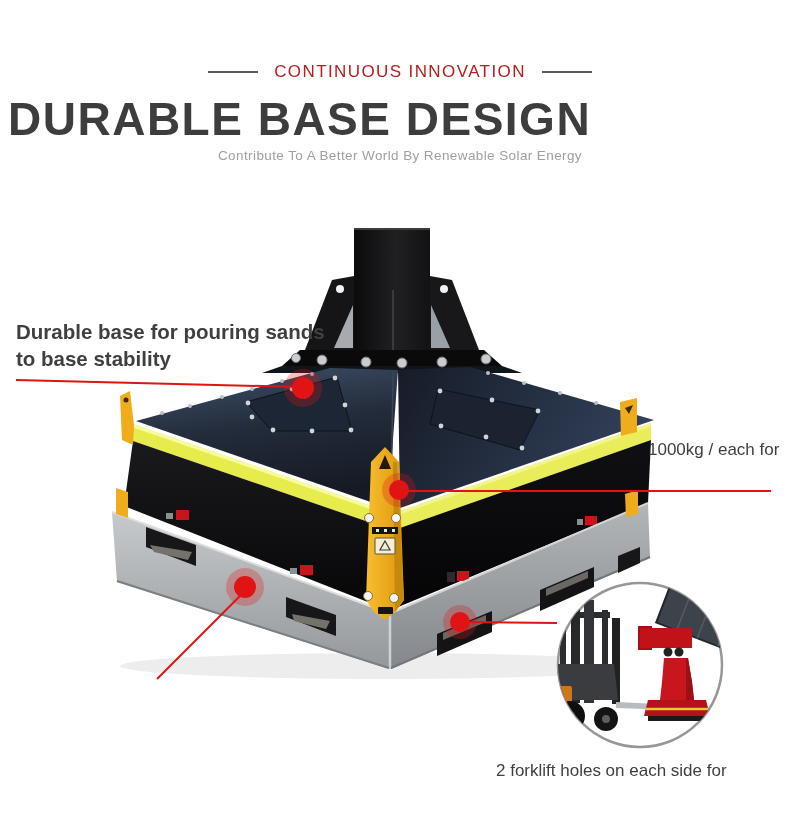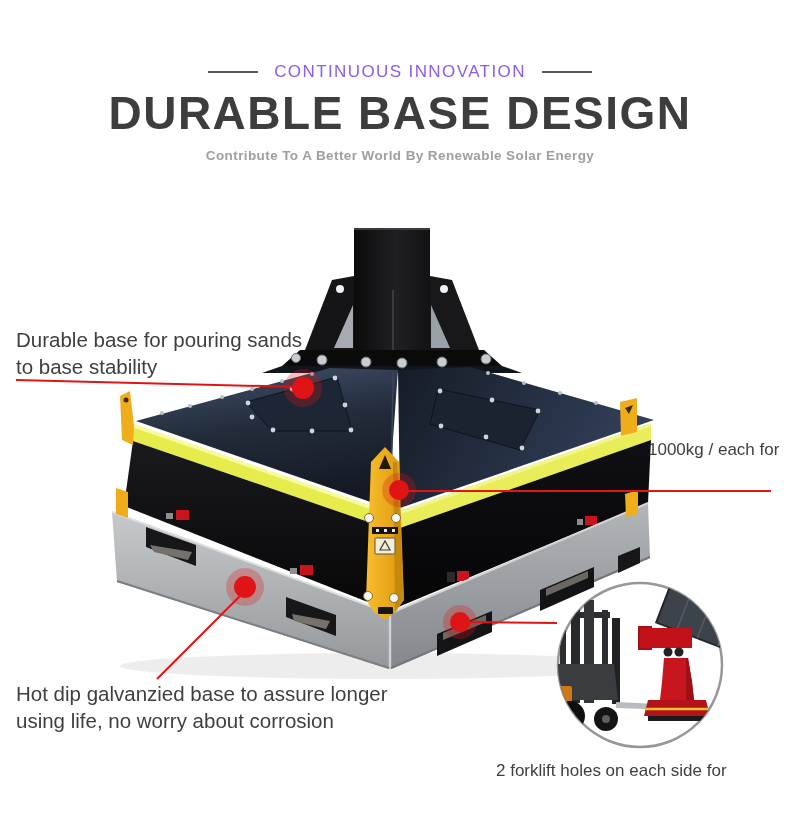--- a/index.html
+++ b/index.html
@@ -12,30 +12,30 @@
     --text-dark:#3f3f3f;
   }
   *{margin:0;padding:0;box-sizing:border-box;}
   body{background:#fff;font-family:"Liberation Sans","DejaVu Sans",sans-serif;}
   .stage{position:relative;width:800px;height:825px;background:#ffffff;overflow:hidden;}
   .scene{position:absolute;left:0;top:0;}
 
   
   .kicker-row{position:absolute;left:0;top:62px;width:100%;display:flex;align-items:center;justify-content:center;gap:16px;}
   .kicker-line{width:50px;height:2px;background:#5a5a5a;}
-  .kicker-text{font-size:17px;letter-spacing:1.4px;color:#8b5cf6;}
-  .page-title{position:absolute;left:0;top:86px;width:100%;text-align:center;
-    font-size:46px;font-weight:bold;letter-spacing:1.5px;color:var(--title-gray);}
+  .kicker-text{font-size:17px;letter-spacing:1.4px;color:#b91c1c;}
+  .page-title{position:absolute;left:0;top:92px;width:100%;
+    font-size:46px;font-weight:bold;letter-spacing:1.5px;color:var(--title-gray);padding-left:8px;}
   .page-subtitle{position:absolute;left:0;top:148px;width:100%;text-align:center;
-    font-size:13.5px;letter-spacing:.4px;color:var(--subtitle-gray);font-weight:bold;}
+    font-size:13.5px;letter-spacing:.4px;color:var(--subtitle-gray);}
 
   
   .callout{position:absolute;color:var(--text-dark);line-height:27px;font-size:20.5px;}
   .callout .l2{display:block;}
-  .co-sands{left:16px;top:326px;width:330px;}
+  .co-sands{left:16px;top:318px;width:330px;font-weight:bold;}
   .co-hiab{left:648px;top:438px;width:150px;font-size:17px;line-height:23px;}
   .co-hiab .l2{padding-left:5px;}
   .co-galv{left:16px;top:680px;width:460px;}
   .co-fork{left:496px;top:757px;width:300px;font-size:17px;}
 
   
   .stripe{fill:var(--stripe-yellow);}
   .bracket{fill:var(--bracket-yellow);}
   .dot-core{fill:var(--accent-red);}
   .dot-halo{fill:var(--accent-red);fill-opacity:.28;}
@@ -309,21 +309,17 @@
     </g>
   </svg>
 
   <div class="callout co-sands">
     <span class="l1">Durable base for pouring sands</span>
     <span class="l2">to base stability</span>
   </div>
   <div class="callout co-hiab">
     <span class="l1">1000kg / each for</span>
   </div>
-  <div class="callout co-galv">
-    <span class="l1">Hot dip galvanzied base to assure longer</span>
-    <span class="l2">using life, no worry about corrosion</span>
-  </div>
   <div class="callout co-fork">
     <span class="l1">2 forklift holes on each side for</span>
   </div>
 
 </div>
 
 </body></html>

